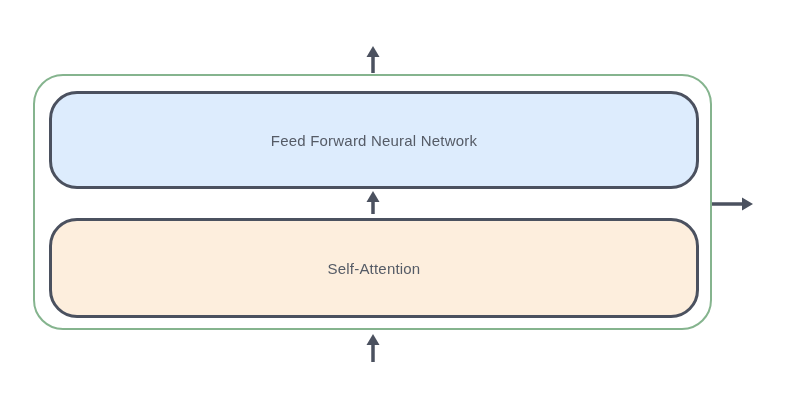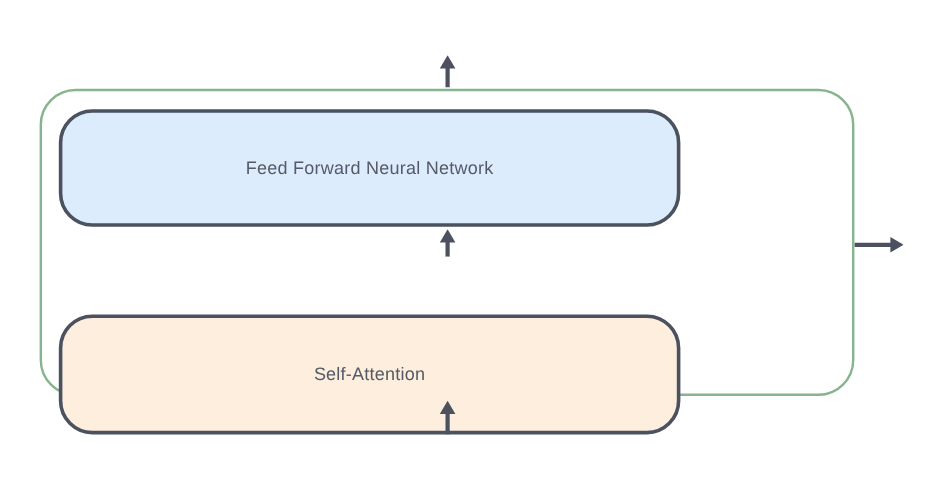--- a/index.html
+++ b/index.html
@@ -40,40 +40,39 @@
     top: 74px;
     width: 679px;
     height: 256px;
     border: 2.5px solid var(--encoder-border);
     border-radius: 30px;
     background: transparent;
   }
   .block {
     position: absolute;
     left: 14px;
-    width: 518px;
+    width: 650px;
     border: 3px solid var(--block-border);
     border-radius: 28px;
     display: flex;
     align-items: center;
     justify-content: center;
     font-size: 15px;
     letter-spacing: 0.2px;
     color: var(--text);
   }
   .block.ffnn {
     top: 15px;
     height: 98px;
     background: var(--ffnn-fill);
   }
   .block.attn {
     top: 142px;
     height: 100px;
     background: var(--self-attention-fill);
-    margin-top: 44px;
   }
   .arrow { position: absolute; display: block; }
   .arrow-top    { left: 366px; top: 46px; }
   .arrow-middle { left: 366px; top: 191px; }
   .arrow-bottom { left: 366px; top: 334px; }
   .arrow-right  { left: 712px; top: 197px; }
 </style>
 </head>
 <body>
 

